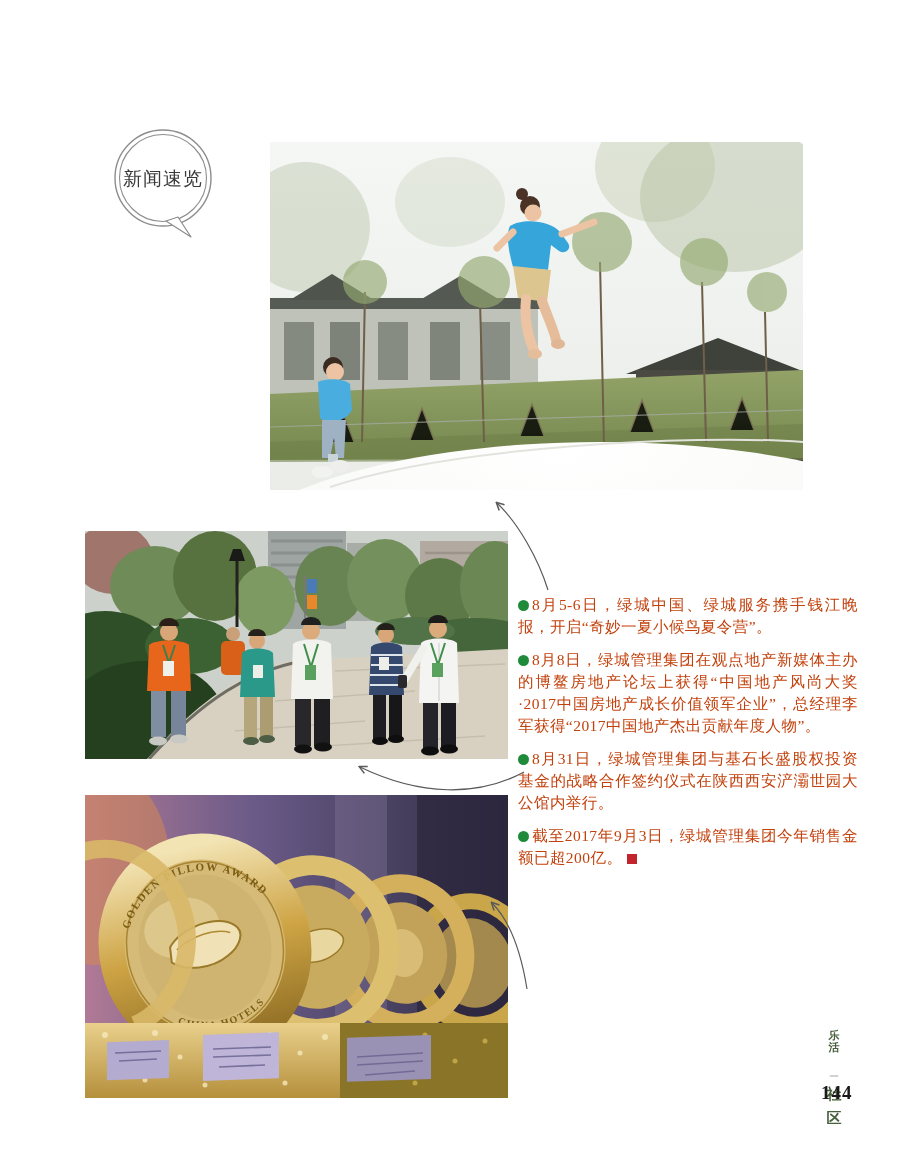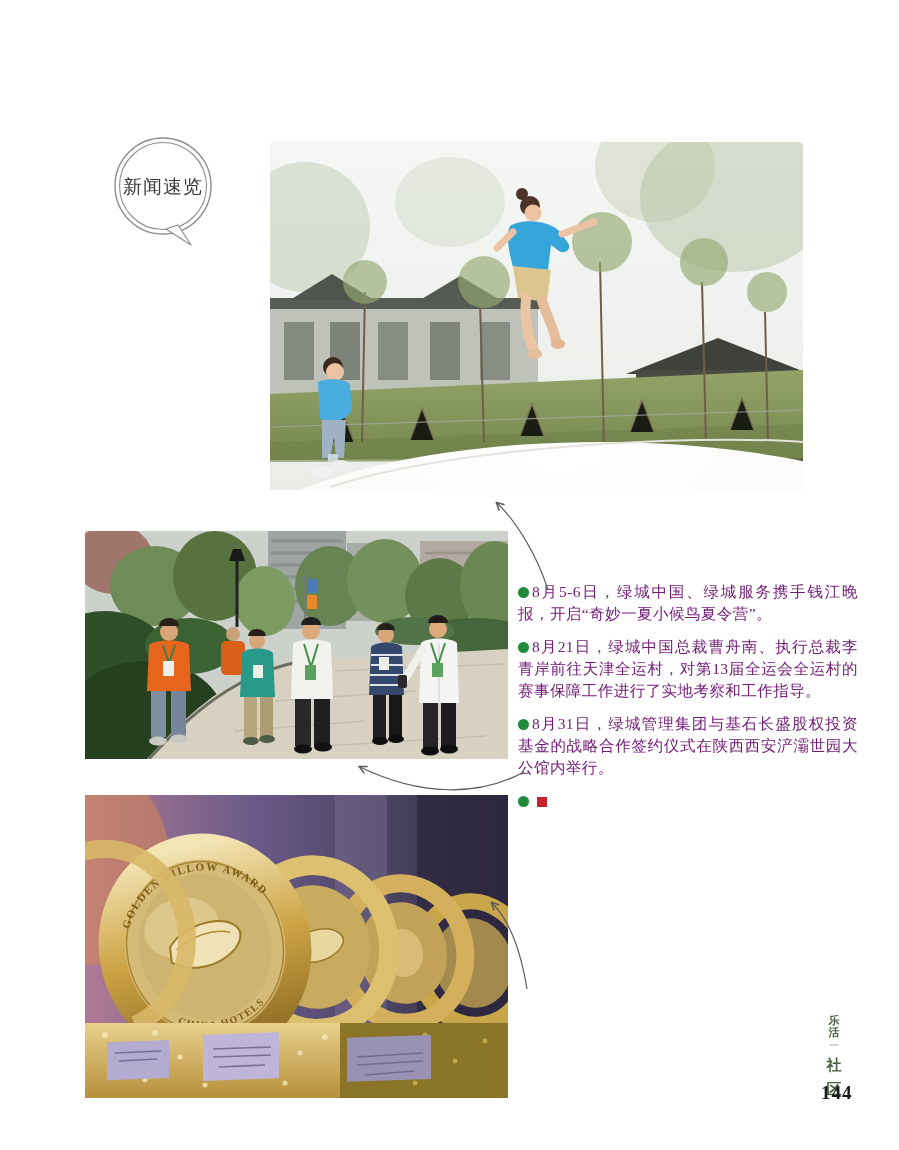--- a/index.html
+++ b/index.html
@@ -7,42 +7,42 @@
     width:899px; height:1150px; position:relative; background:#ffffff;
     font-family:"Liberation Serif","DejaVu Serif",serif;
     overflow:hidden;
   }
   .photo { position:absolute; overflow:hidden; background:#ddd; }
   .photo svg { display:block; width:100%; height:100%; }
   #photo-top    { left:270px; top:142px; width:533px; height:348px; }
   #photo-mid    { left:85px;  top:531px; width:423px; height:228px; }
   #photo-awards { left:85px;  top:795px; width:423px; height:303px; }
 
-  .bubble { position:absolute; left:110px; top:132px; width:108px; height:116px; }
+  .bubble { position:absolute; left:110px; top:124px; width:108px; height:116px; }
 
   .news-col {
-    position:absolute; left:518px; top:581px; width:340px;
-    color:#701a75; font-size:15.5px; line-height:22px; letter-spacing:0.45px;
+    position:absolute; left:518px; top:594px; width:340px;
+    color:#c2410c; font-size:15.5px; line-height:22px; letter-spacing:0.45px;
     text-align:justify;
   }
   .news-item { margin:0 0 11px 0; }
   .dot {
     display:inline-block; width:11px; height:11px; border-radius:50%;
     background:#1f8a3a; margin-right:3px; vertical-align:-1px;
   }
   .endmark {
     display:inline-block; width:10px; height:10px;
     background:#c4242b; margin-left:5px; vertical-align:-1px;
   }
 
   .side-tab {
     position:absolute; left:823px; top:1014px; width:22px;
     color:#48603e; text-align:center;
   }
-  .stack { width:1em; word-break:break-all; line-break:anywhere; margin:0 auto; }
+  .stack { width:1em; word-break:break-all; line-break:anywhere; margin:16px auto;font-family:Liberation Mono, monospace; }
   .tab-small { font-size:11px; line-height:12px; font-weight:bold; }
   .tab-big   { font-size:15px; line-height:24px; font-weight:bold; margin-top:2px; }
   .tab-slash { font-size:12px; height:12px; line-height:12px; transform:rotate(70deg); margin:1px auto; width:1em; }
 
   .page-num {
     position:absolute; left:821px; top:1082px;
     font-size:19px; letter-spacing:1px; color:#1a1a1a; font-weight:bold;
   }
 
   .arrows { position:absolute; left:0; top:0; width:899px; height:1150px; pointer-events:none; }
@@ -371,23 +371,23 @@
         <line x1="280" y1="280" x2="330" y2="276"></line>
         <line x1="30" y1="258" x2="76" y2="256"></line>
           <line x1="34" y1="266" x2="72" y2="264"></line>
       </g>
     </g>
   </svg>
 </div>
 
 <div class="news-col">
   <p class="news-item"><span class="dot"></span><span>8月5-6日，绿城中国、绿城服务携手钱江晚报，开启“奇妙一夏小候鸟夏令营”。</span></p>
-  <p class="news-item"><span class="dot"></span><span>8月21日，绿城中国总裁曹舟南、执行总裁李青岸前往天津全运村，对第13届全运会全运村的赛事保障工作进行了实地考察和工作指导。</span></p>
+  <p class="news-item"><span class="dot"></span><span>8月8日，绿城管理集团在观点地产新媒体主办的博鳌房地产论坛上获得“中国地产风尚大奖·2017中国房地产成长价值领军企业”，总经理李军获得“2017中国地产杰出贡献年度人物”。</span></p>
   <p class="news-item"><span class="dot"></span><span>8月31日，绿城管理集团与基石长盛股权投资基金的战略合作签约仪式在陕西西安浐灞世园大公馆内举行。</span></p>
-  <p class="news-item"><span class="dot"></span><span class="endmark"></span></p>
+  <p class="news-item"><span class="dot"></span><span>截至2017年9月3日，绿城管理集团今年销售金额已超200亿。</span><span class="endmark"></span></p>
 </div>
 
 <svg class="arrows">
   <defs>
     <marker id="ah" viewBox="0 0 10 10" refX="8" refY="5" markerWidth="8" markerHeight="8" orient="auto-start-reverse">
       <path d="M1,1 L9,5 L1,9" fill="none" stroke="#5a5a5a" stroke-width="1.6"></path>
     </marker>
   </defs>
   <path d="M548,590 C538,558 518,523 497,503" fill="none" stroke="#5a5a5a" stroke-width="1.2" marker-end="url(#ah)"></path>
   <path d="M524,772 C478,797 420,796 360,767" fill="none" stroke="#5a5a5a" stroke-width="1.2" marker-end="url(#ah)"></path>

